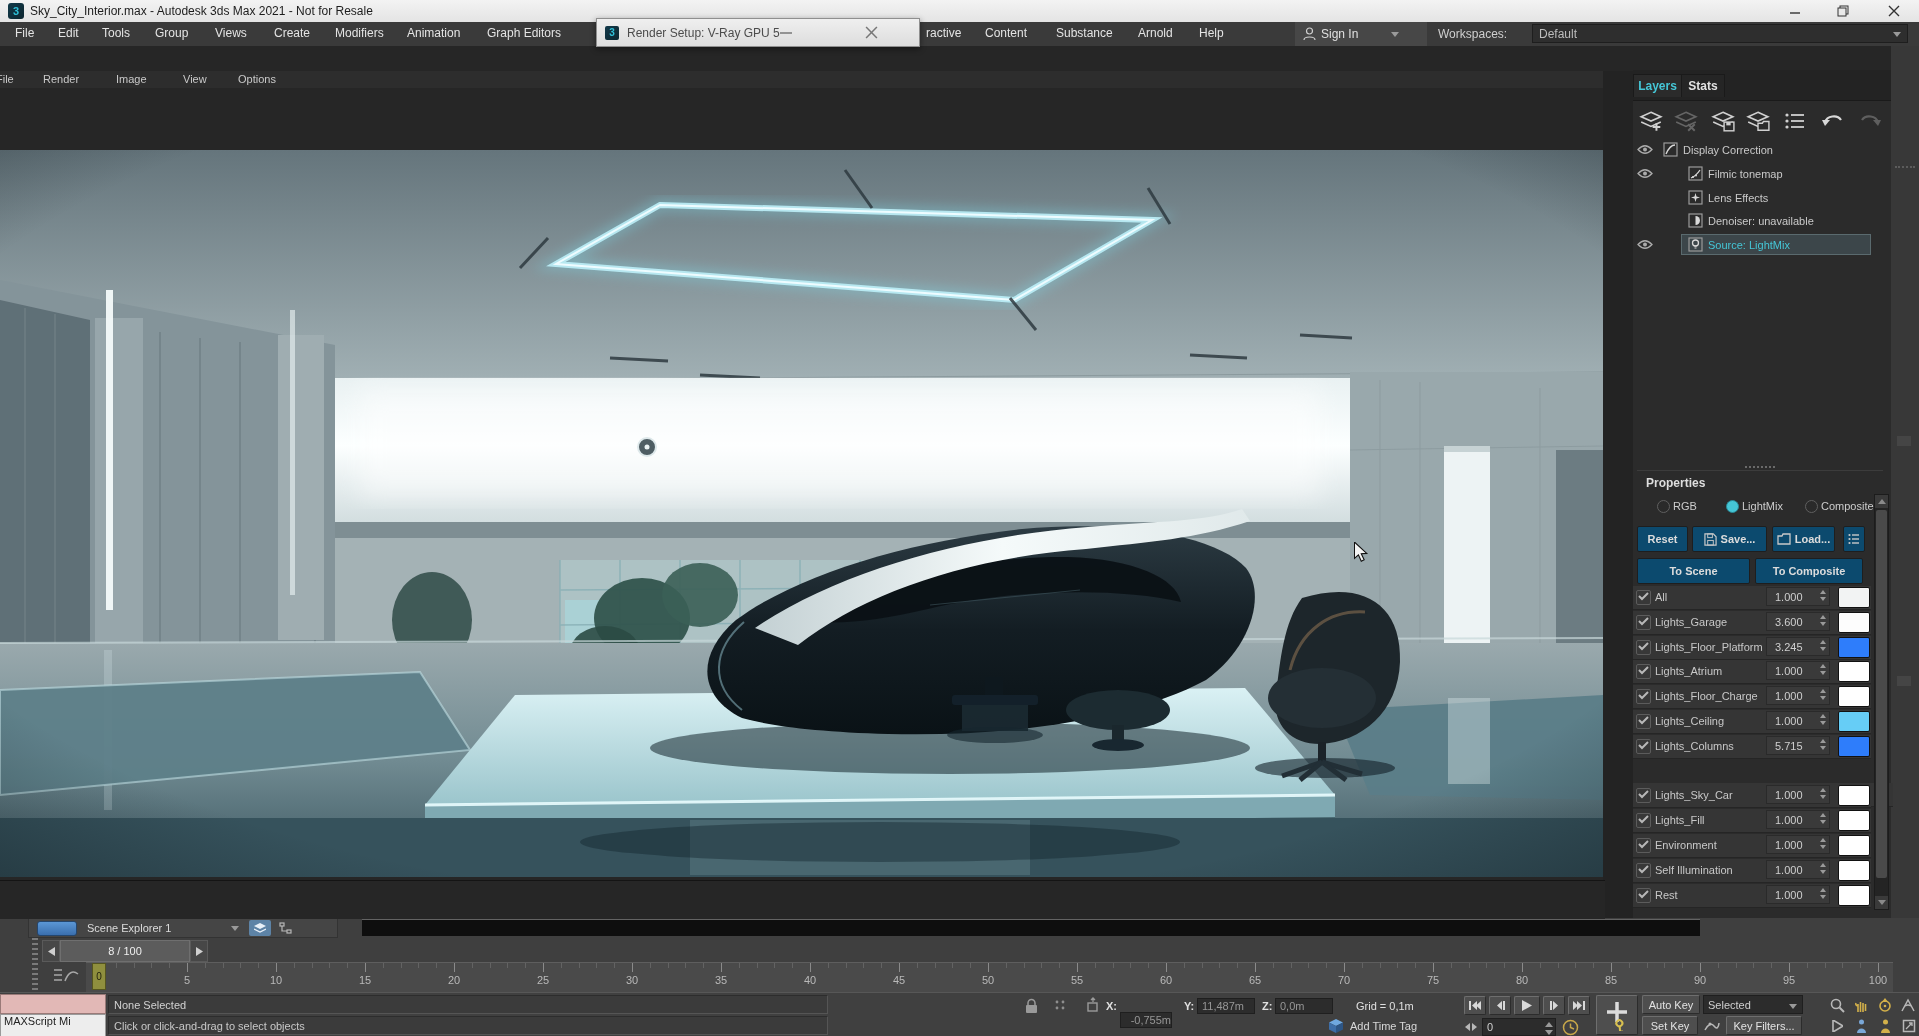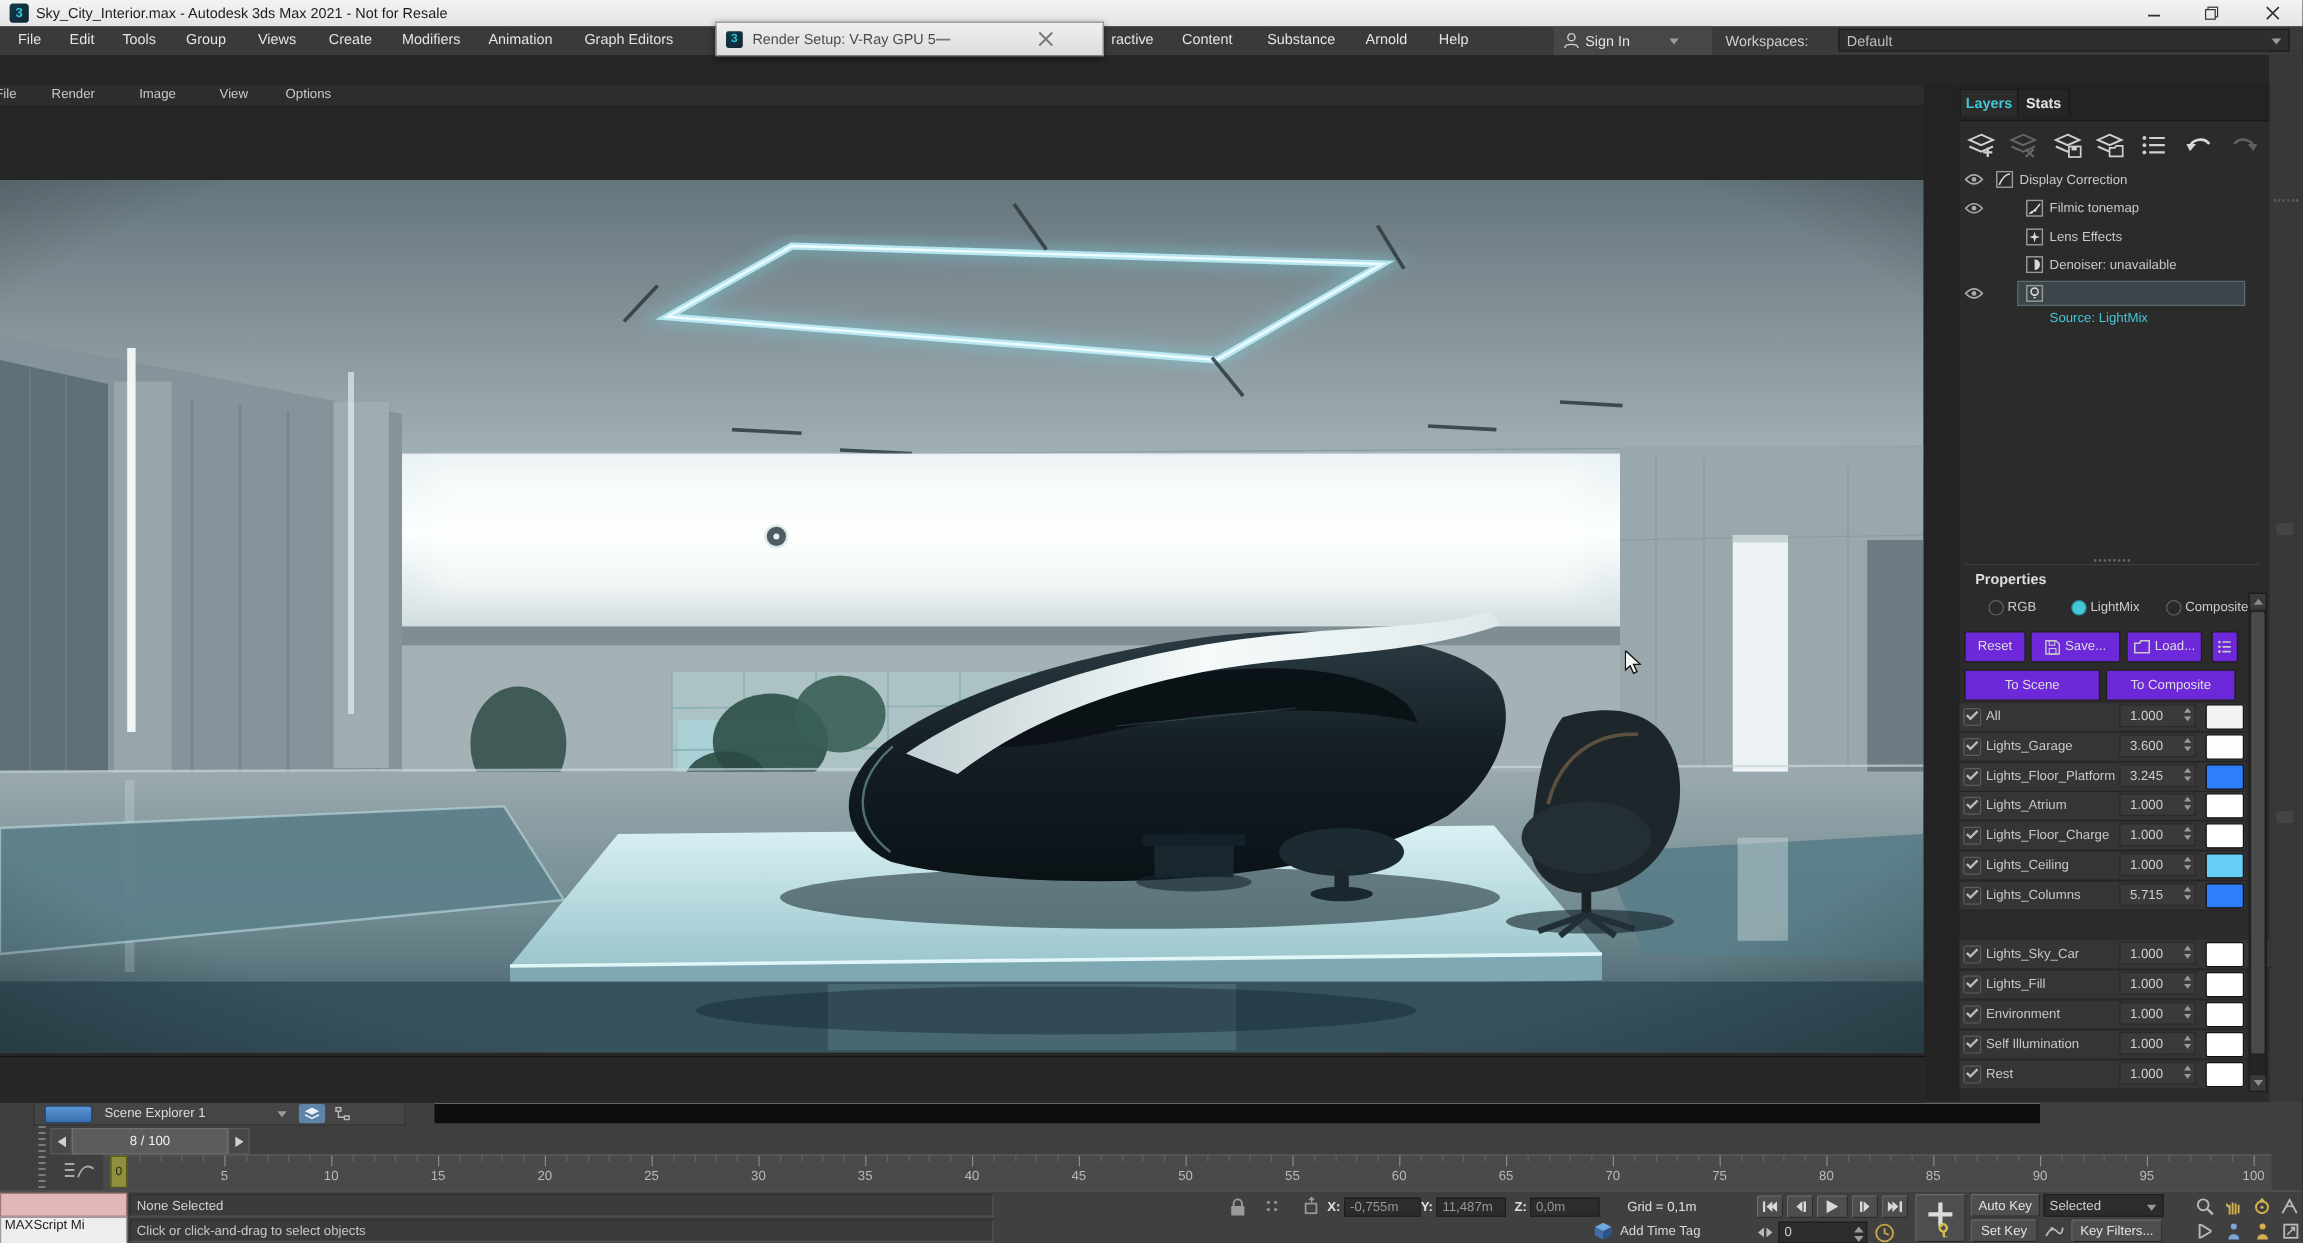--- a/index.html
+++ b/index.html
@@ -34,21 +34,21 @@
   #vfb-divider{left:1603px;top:25px;width:30px;height:847px;background:#232323;}
   #vfb-statusbar{left:0;top:834px;width:1605px;height:38px;background:#262626;border-top:1px solid #141414;}
   
   #layers-panel{left:1633px;top:24px;width:258px;height:848px;background:#2b2b2b;}
   .tab{position:absolute;top:4px;height:22px;font-weight:bold;font-size:12px;display:flex;align-items:center;justify-content:center;}
   .ptool{position:absolute;top:36px;width:26px;height:30px;}
   .treerow{position:absolute;left:0;width:248px;height:22px;}
   .treelabel{position:absolute;top:4px;color:#c9c9c9;}
   .lrow{position:absolute;left:0;width:238px;background:#353535;border-bottom:1px solid #252525;}
   .chk{position:absolute;width:13px;height:13px;background:#383838;border:1px solid #5c5c5c;border-radius:2px;}
-  .pbtn{position:absolute;background:#6d28d9;border:1px solid #1e1e1e;border-radius:2px;color:#dcdcdc;display:flex;align-items:center;justify-content:center;gap:4px;box-sizing:border-box;}
+  .pbtn{position:absolute;background:#0c4a6e;border:1px solid #1e1e1e;border-radius:2px;color:#dcdcdc;display:flex;align-items:center;justify-content:center;gap:4px;box-sizing:border-box;font-weight:bold;}
   .radio{position:absolute;width:11px;height:11px;border-radius:50%;background:#2a2a2a;border:1px solid #606060;}
   .spinner{position:absolute;right:3px;top:2px;display:flex;flex-direction:column;gap:3px;}
   .spup{width:0;height:0;border-left:4px solid transparent;border-right:4px solid transparent;border-bottom:5px solid #9a9a9a;}
   .spdn{width:0;height:0;border-left:4px solid transparent;border-right:4px solid transparent;border-top:5px solid #9a9a9a;}
   
   #scene-exp-bar{left:28px;top:918px;width:310px;height:20px;background:#454545;border:1px solid #333;display:flex;align-items:center;box-sizing:border-box;}
   #trackbar{left:362px;top:919px;width:1338px;height:16px;background:#0e0e0e;border-top:1px solid #636363;}
   #frame-nav-field{left:60px;top:940px;width:128px;height:20px;background:#5c5c5c;border:1px solid #6f6f6f;color:#efefef;}
   .navbtn{position:absolute;top:940px;width:16px;height:20px;background:#474747;border:1px solid #5a5a5a;}
   #ruler{left:86px;top:962px;width:1807px;height:30px;background:#4a4a4a;border-top:1px solid #5e5e5e;border-bottom:1px solid #2e2e2e;}
@@ -516,21 +516,21 @@
             <div class="a" style="left: 48px; top: -1px; width: 190px; height: 21px; background: rgb(60, 70, 74); border: 1px solid rgb(90, 106, 110); box-sizing: border-box;"></div>
             <div class="a" style="left: 4px; top: 4px; width: 16px; height: 12px;"><svg width="16" height="11" viewBox="0 0 16 11">
                 <path d="M1,5.5 Q8,-2 15,5.5 Q8,13 1,5.5 Z" fill="none" stroke="#aaaaaa" stroke-width="1.3"></path>
                 <circle cx="8" cy="5.5" r="2" fill="#aaaaaa"></circle>
               </svg></div>
             <div class="a" style="left: 55px; top: 2px; width: 15px; height: 15px;"><svg width="15" height="15" viewBox="0 0 15 15">
                 <rect x="1" y="1" width="13" height="13" fill="none" stroke="#9a9a9a" stroke-width="1.2"></rect>
                 <circle cx="7.5" cy="6" r="3" fill="none" stroke="#d8d8d8" stroke-width="1.3"></circle>
                 <path d="M6.2,9 L8.8,9 M6.5,11 L8.5,11" stroke="#d8d8d8" stroke-width="1.2"></path>
               </svg></div>
-            <div class="treelabel nw" style="left: 75px; color: rgb(69, 198, 214); margin-top: 20px;">Source: LightMix</div>
+            <div class="treelabel nw" style="left: 75px; color: rgb(69, 198, 214);">Source: LightMix</div>
           </div>
         </div>
 
       <div class="a" style="left:4px;top:400px;width:246px;height:1px;background:#3c3c3c;"></div>
       <div class="a" style="left:112px;top:396px;width:30px;height:3px;border-top:2px dotted #6a6a6a;"></div>
       <span class="a" style="left:13px;top:406px;font-weight:bold;color:#dedede;font-size:12px;">Properties</span>
       <div id="prop-radios">
           <div class="radio" style="left: 24px; top: 430px;"></div>
           <div class="a nw" style="left: 40px; top: 430px; color: rgb(204, 204, 204);">RGB</div>
           <div class="radio" style="left: 93px; top: 430px; background: rgb(69, 198, 214); border-color: rgb(42, 138, 152);"></div>
@@ -974,21 +974,21 @@
           <circle cx="3" cy="9" r="1.4"></circle>
           <circle cx="9" cy="9" r="1.4"></circle>
         </g>
       </svg>
     <svg class="a" style="left:1084px;top:4px;" width="18" height="18" viewBox="0 0 18 18">
         <rect x="4" y="6" width="9" height="8" fill="none" stroke="#9a9a9a" stroke-width="1.4"></rect>
         <path d="M9,1 L9,5 M7,3 L9,1 L11,3" stroke="#9a9a9a" fill="none" stroke-width="1.3"></path>
       </svg>
 
     <span class="lbl" style="left:1106px;top:7px;font-weight:bold;">X:</span>
-    <div class="fld" style="left:1120px;top:5px;width:64px;">
+    <div class="fld" style="left:1120px;top:19px;width:52px;justify-content:flex-end;">
         <span>-0,755m</span>
       </div>
     <span class="lbl" style="left:1184px;top:7px;font-weight:bold;">Y:</span>
     <div class="fld" style="left:1197px;top:5px;width:58px;">
         <span>11,487m</span>
       </div>
     <span class="lbl" style="left:1262px;top:7px;font-weight:bold;">Z:</span>
     <div class="fld" style="left:1275px;top:5px;width:58px;">
         <span>0,0m</span>
       </div>

